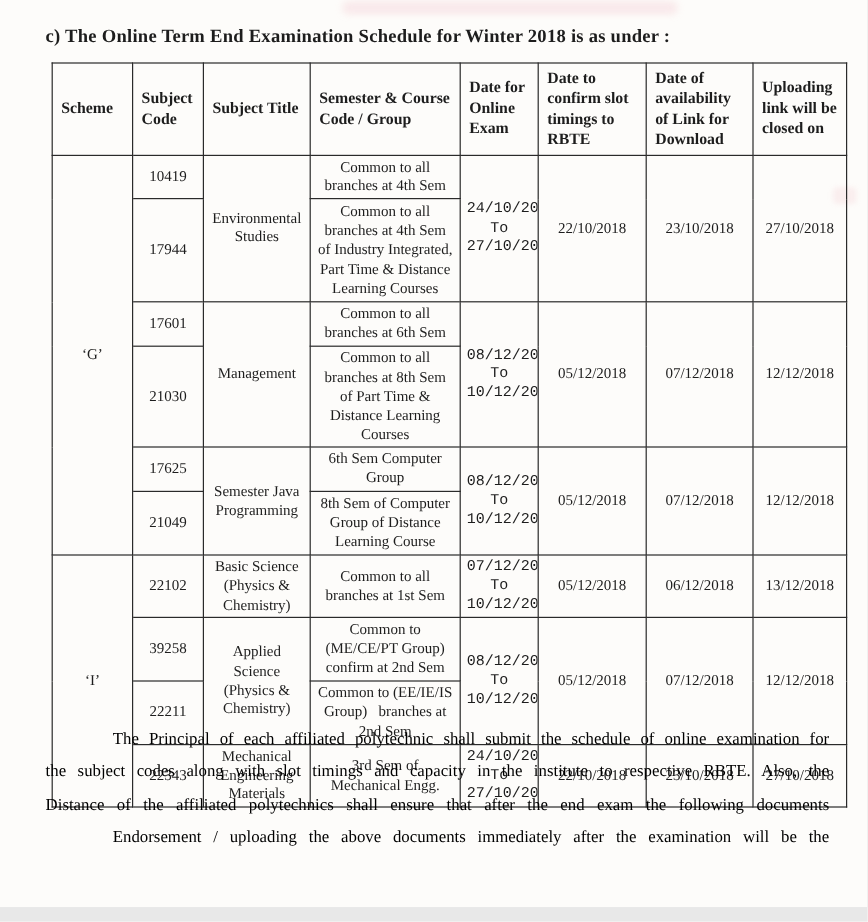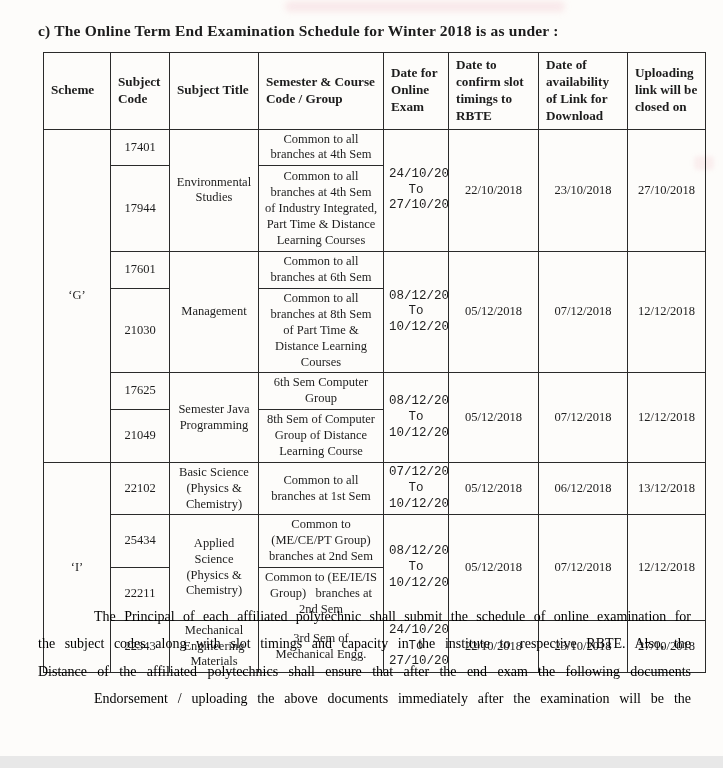--- a/index.html
+++ b/index.html
@@ -112,21 +112,21 @@
         <th>Semester &amp; Course Code / Group</th>
         <th>Date for Online Exam</th>
         <th>Date to confirm slot timings to RBTE</th>
         <th>Date of availability of Link for Download</th>
         <th>Uploading link will be closed on</th>
       </tr>
     </thead>
     <tbody>
       <tr class="h30">
         <td rowspan="6">‘G’</td>
-        <td>17401</td>
+        <td>10419</td>
         <td rowspan="2">Environmental Studies</td>
         <td>Common to all branches at 4th Sem</td>
         <td rowspan="2" class="pre">24/10/2018
 To
 27/10/2018</td>
         <td rowspan="2">22/10/2018</td>
         <td rowspan="2">23/10/2018</td>
         <td rowspan="2">27/10/2018</td>
       </tr>
       <tr class="h86">
@@ -169,23 +169,23 @@
         <td>Basic Science (Physics &amp; Chemistry)</td>
         <td>Common to all branches at 1st Sem</td>
         <td class="pre">07/12/2018
 To
 10/12/2018</td>
         <td>05/12/2018</td>
         <td>06/12/2018</td>
         <td>13/12/2018</td>
       </tr>
       <tr class="h52">
-        <td>25434</td>
+        <td>39258</td>
         <td rowspan="2">Applied Science (Physics &amp; Chemistry)</td>
-        <td>Common to (ME/CE/PT Group) branches at 2nd Sem</td>
+        <td>Common to (ME/CE/PT Group) confirm at 2nd Sem</td>
         <td rowspan="2" class="pre">08/12/2018
 To
 10/12/2018</td>
         <td rowspan="2">05/12/2018</td>
         <td rowspan="2">07/12/2018</td>
         <td rowspan="2">12/12/2018</td>
       </tr>
       <tr class="h44">
         <td>22211</td>
         <td>Common to (EE/IE/IS Group)  branches at 2nd Sem</td>

